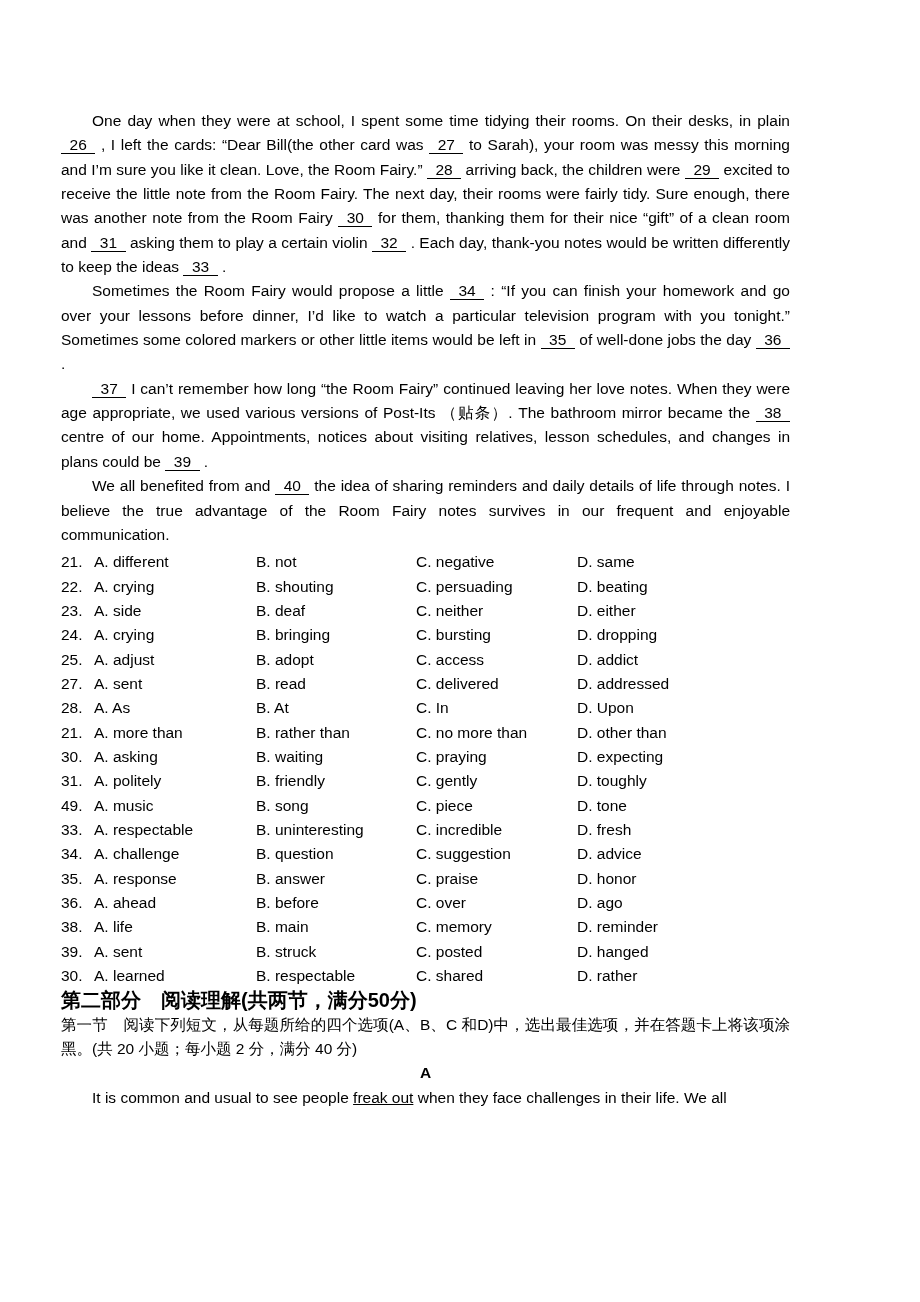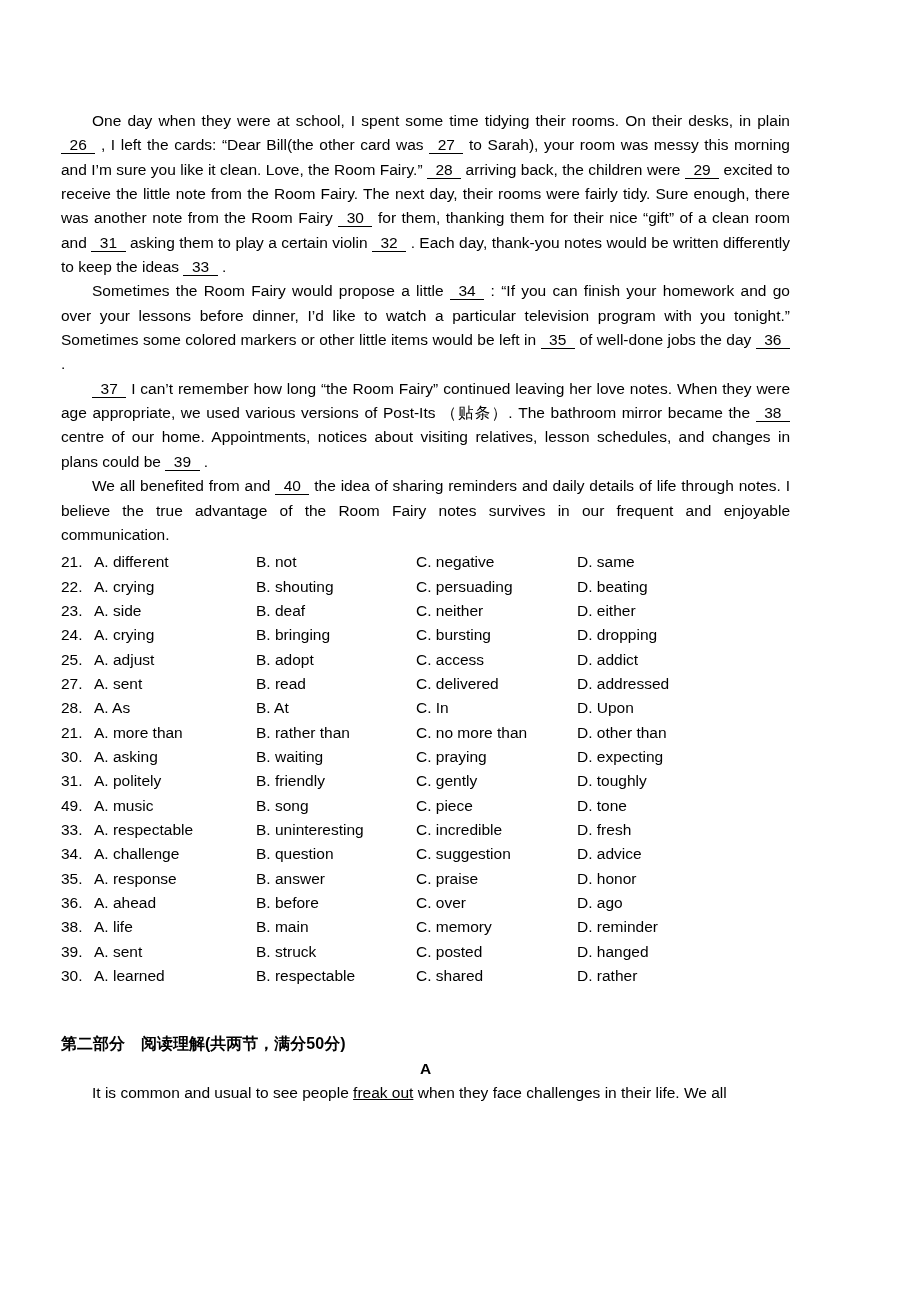--- a/index.html
+++ b/index.html
@@ -30,23 +30,22 @@
   }
   .questions { margin-top: 3px; }
   .q-row {
     display: grid;
     grid-template-columns: 33px 162px 160px 161px auto;
     line-height: 24.35px;
   }
   .q-cell { white-space: nowrap; overflow: hidden; }
   .section-header {
     font-weight: bold;
-    font-size: 16px;
-    line-height: 24.35px;
-    margin-top: 44px;
+    font-size: 20px;
+    line-height: 24.35px;
   }
   .instruction {
     text-align: justify;
     line-height: 24.35px;
   }
   .passage-label {
     text-align: center;
     font-weight: bold;
     line-height: 24.35px;
   }
@@ -189,15 +188,16 @@
       </div>
       <div class="q-row">
         <span class="q-cell">30.</span>
         <span class="q-cell">A. learned</span>
         <span class="q-cell">B. respectable</span>
         <span class="q-cell">C. shared</span>
         <span class="q-cell">D. rather</span>
       </div>
     </div>
   <div class="section-header">第二部分　阅读理解(共两节，满分50分)</div>
+  <div class="instruction">第一节　阅读下列短文，从每题所给的四个选项(A、B、C 和D)中，选出最佳选项，并在答题卡上将该项涂黑。(共 20 小题；每小题 2 分，满分 40 分)</div>
   <div class="passage-label">A</div>
   <div class="reading-line">It is common and usual to see people <span class="uline">freak out</span> when they face challenges in their life. We all</div>
 </div>
 
 </body></html>

